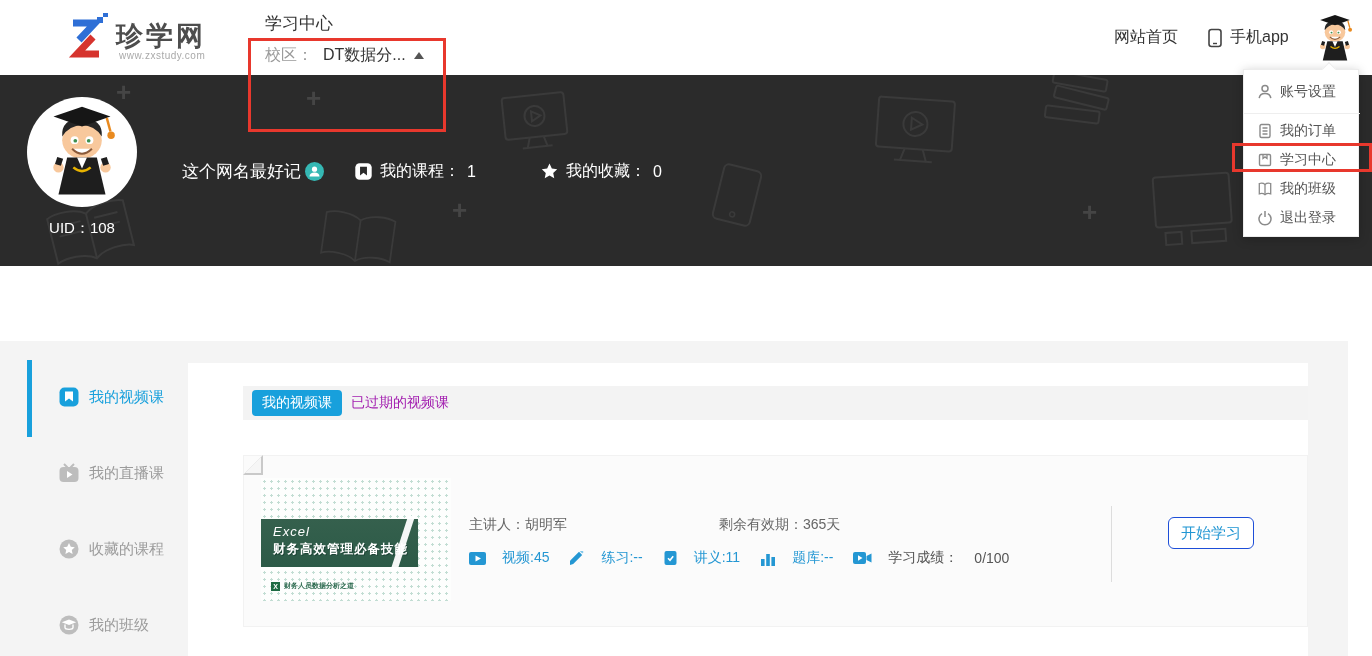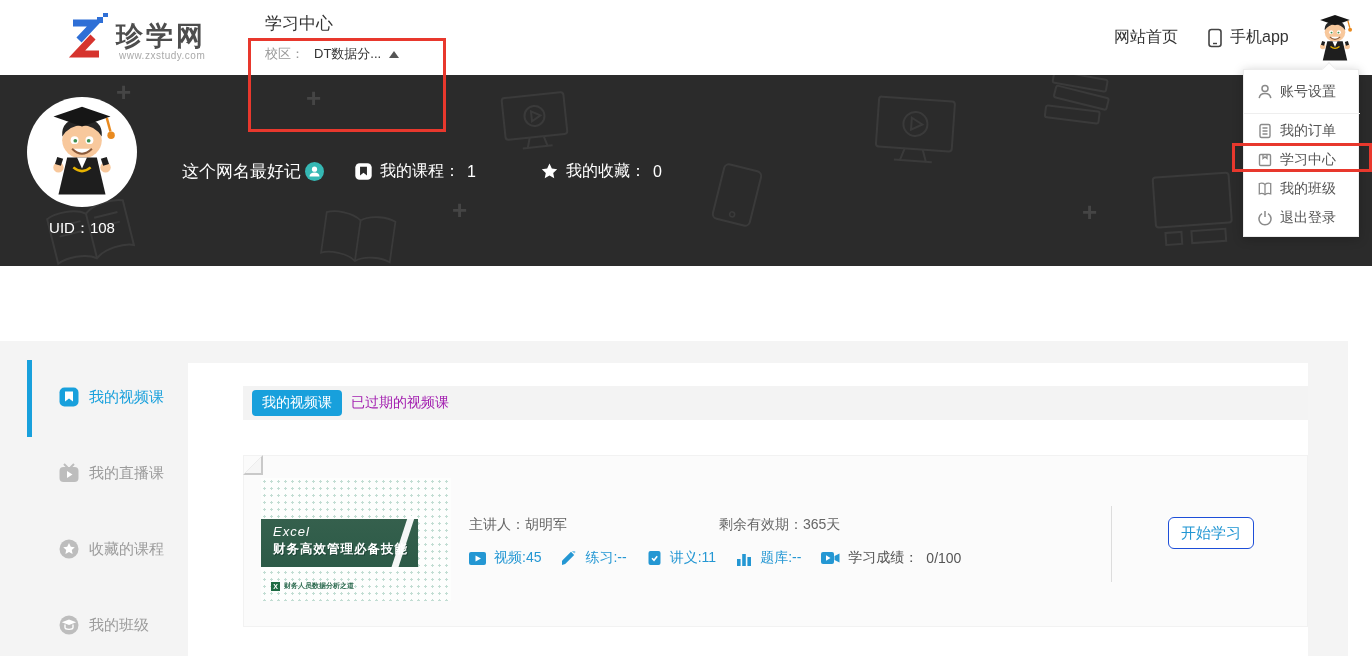--- a/index.html
+++ b/index.html
@@ -5,21 +5,21 @@
   * { margin:0; padding:0; box-sizing:border-box; }
   body { font-family:"Liberation Sans","DejaVu Sans",sans-serif; background:#fff; }
   #app { position:relative; width:1372px; height:656px; overflow:hidden; background:#fff; }
   .abs { position:absolute; }
 
   
   .header { position:absolute; left:0; top:0; width:1372px; height:75px; background:#fff; }
   .brand-cn { position:absolute; left:116px; top:18px; font-size:27px; font-weight:700; color:#4d4d4d; letter-spacing:3px; }
   .brand-url { position:absolute; left:119px; top:50px; font-size:10px; color:#a9a9a9; letter-spacing:.5px; }
   .page-title { position:absolute; left:265px; top:12px; font-size:17px; color:#333; }
-  .campus-row { position:absolute; left:265px; top:45px; font-size:13px; color:#999; display:flex; align-items:center; cursor:pointer;justify-content:flex-end; }
+  .campus-row { position:absolute; left:265px; top:45px; font-size:16px; color:#999; display:flex; align-items:center; cursor:pointer;justify-content:flex-end; }
   .campus-val { color:#333; margin-left:10px; }
   .caret-up { width:0; height:0; border-left:5px solid transparent; border-right:5px solid transparent; border-bottom:7px solid #555; margin-left:8px; display:inline-block; }
   .nav-link { position:absolute; top:27px; font-size:16px; color:#333; cursor:pointer; display:flex; align-items:center; gap:6px; }
 
   
   .banner { position:absolute; left:0; top:75px; width:1372px; height:191px; background:#2b2b2b; overflow:hidden; }
   .doodle { position:absolute; opacity:.9; }
   .plus { position:absolute; color:#454545; font-size:26px; font-weight:700; }
   .avatar-circle { position:absolute; left:27px; top:22px; width:110px; height:110px; border-radius:50%; background:#fff; display:flex; align-items:flex-end; justify-content:center; overflow:hidden; }
   .uid { position:absolute; left:27px; top:144px; width:110px; text-align:center; color:#fff; font-size:15px; }
@@ -47,21 +47,21 @@
   .thumb-band { position:absolute; left:0; top:41px; width:157px; height:48px; background:linear-gradient(180deg,#35604d,#2c5a47); color:#fff; padding:5px 6px 0 12px; }
   .thumb-band .l1 { font-style:italic; font-size:13px; letter-spacing:1px; }
   .thumb-band .l2 { font-weight:700; font-size:12.5px; letter-spacing:1px; margin-top:2px; text-shadow:1px 1px 0 #1e4436; }
   .thumb-slash { position:absolute; left:138px; top:38px; width:7px; height:56px; background:#fff; transform:skewX(-18deg); opacity:.95; }
   .thumb-foot { position:absolute; left:10px; top:103px; display:flex; align-items:center; gap:4px; font-size:7px; color:#2e6b50; font-weight:700; }
   .xls-chip { width:9px; height:9px; background:#1e6b43; color:#fff; font-size:7px; line-height:9px; text-align:center; font-weight:700; }
   .c-title { position:absolute; left:225px; top:28px; font-size:17px; color:#333; cursor:pointer; }
   .c-row2 { position:absolute; left:225px; top:60px; font-size:14px; color:#666; }
   .c-valid { position:absolute; left:475px; top:60px; font-size:14px; color:#666; }
   .stats { position:absolute; left:225px; top:93px; display:flex; align-items:center; gap:20px; font-size:14px; }
-  .stat { display:flex; align-items:center; gap:8px; color:#2497d3; }
+  .stat { display:flex; align-items:center; gap:16px; color:#2497d3; }
   .stat.dark { color:#555; }
   .prog-row { position:absolute; left:225px; top:124px; display:flex; align-items:center; font-size:14px; color:#666; }
   .prog-track { width:330px; height:10px; border-radius:5px; background:#e9e9e9; margin-left:8px; position:relative; overflow:hidden; }
   .prog-fill { position:absolute; left:0; top:0; height:10px; min-width:8px; border-radius:5px; background:#18a0dc; }
   .prog-pct { margin-left:18px; color:#666; }
   .v-divider { position:absolute; left:867px; top:50px; height:76px; border-left:1px solid #ddd; }
   .start-btn { position:absolute; left:924px; top:61px; width:86px; height:32px; background:#fff; border:1px solid #1d4ed8; border-radius:6px; color:#2196d3; font-size:15px; cursor:pointer; font-family:inherit; }
   .lastpos { position:absolute; left:875px; top:112px; width:196px; text-align:center; font-size:14px; color:#666; line-height:21px; }
 
   

